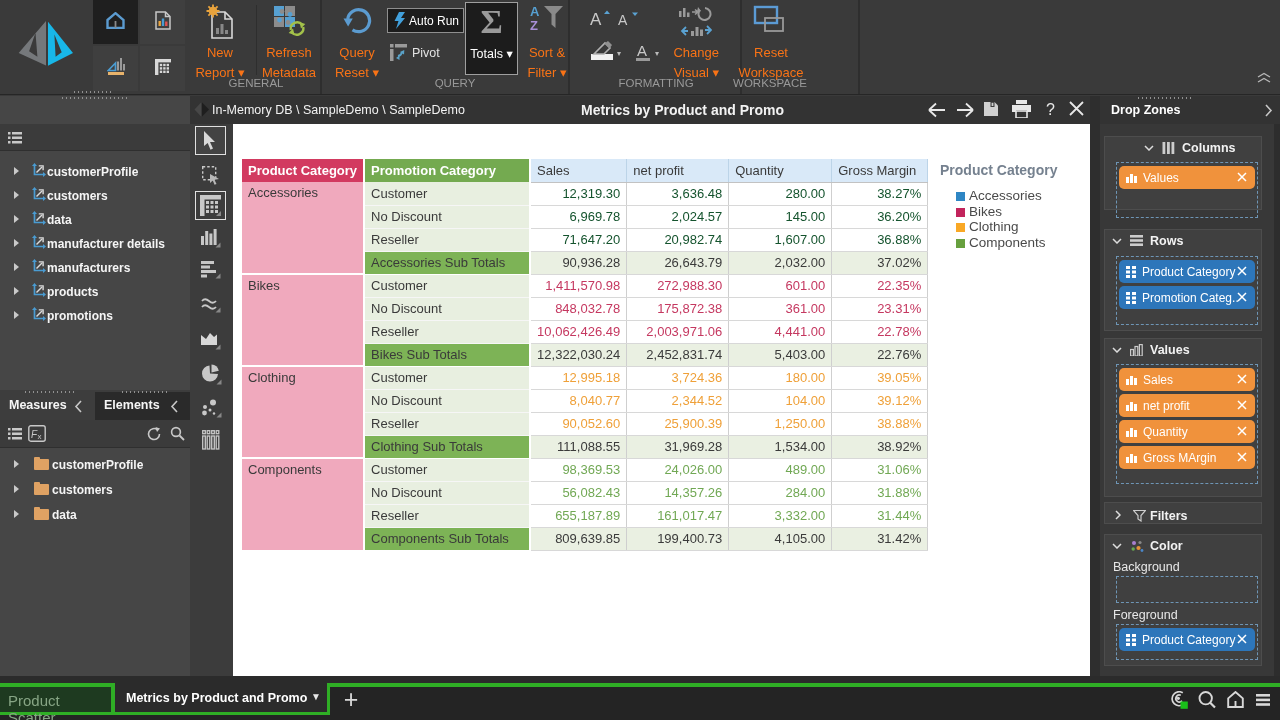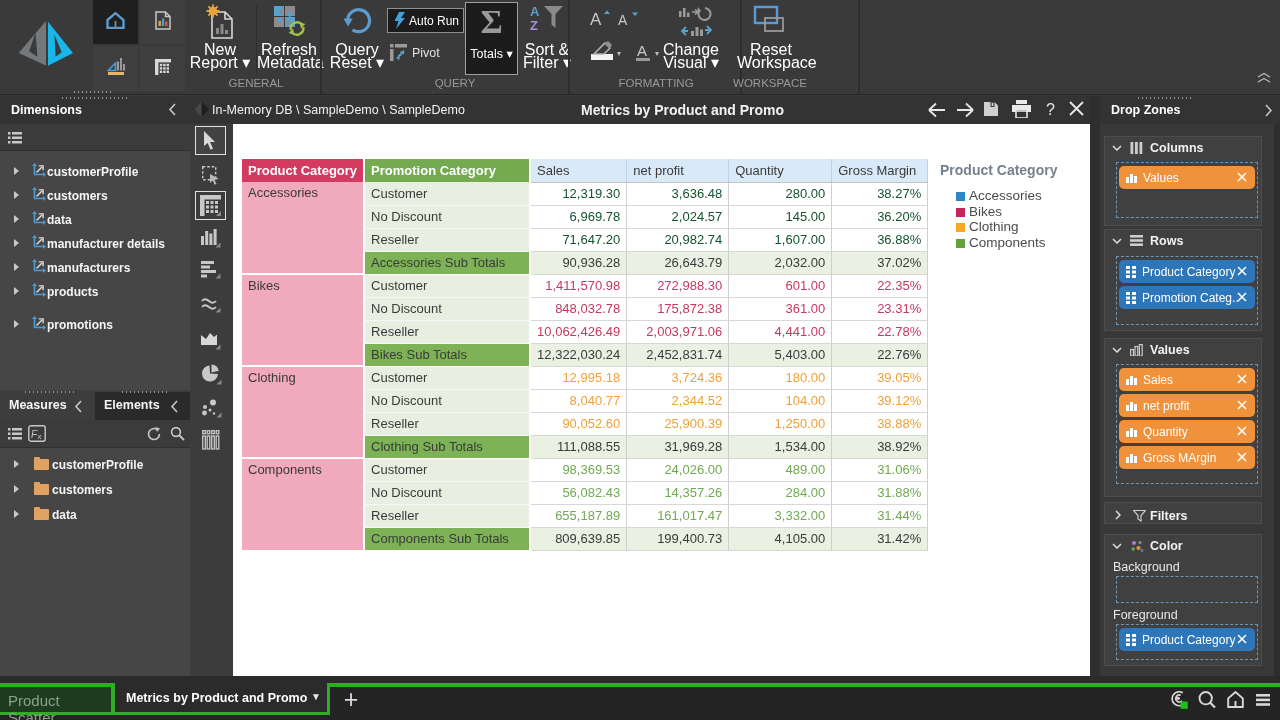--- a/index.html
+++ b/index.html
@@ -1,21 +1,21 @@
 <!DOCTYPE html>
 <html><head>
 <meta charset="utf-8">
 <style>
   * { margin:0; padding:0; box-sizing:border-box; }
   html,body { width:1280px; height:720px; overflow:hidden; background:#3a3a3a;
     font-family:"Liberation Sans", sans-serif; }
   .abs { position:absolute; }
   #stage { position:relative; width:1280px; height:720px; }
   .ribbon-label { position:absolute; top:77px; font-size:11.5px; color:#999; text-align:center; }
-  .btn-label { font-size:16px; color:#ffffff; text-align:center; line-height:13px; }
+  .btn-label { font-size:13px; color:#f97316; text-align:center; line-height:20px; }
   .grp-divider { position:absolute; top:0; width:2px; height:94px; background:#2e2e2e; }
   .sm-divider { position:absolute; top:5px; width:1px; height:70px; background:#2e2e2e; }
   .tree-item { position:absolute; left:0; width:190px; height:24px; color:#f0f0f0; font-size:13px; }
   .tree-arrow { position:absolute; left:14px; top:7px; width:0; height:0;
     border-left:5px solid #c9c9c9; border-top:4px solid transparent; border-bottom:4px solid transparent; }
   .dz-section { position:absolute; left:1104px; width:158px; background:#404040; border:1px solid #4d4d4d; }
   .dz-head { position:relative; height:22px; color:#f2f2f2; font-size:12.5px; font-weight:bold; }
   .chip { position:relative; height:23px; border-radius:5px; color:#fff; font-size:12px;
     margin:3px 2px 0 2px; display:flex; align-items:center; white-space:nowrap; overflow:hidden; padding-right:20px; flex:none; }
   .chip-orange { background:#f0923c; }
@@ -263,26 +263,20 @@
   <div class="ribbon-label" style="left:710px;width:120px;">WORKSPACE</div>
   <div class="grp-divider" style="left:858px;"></div>
   <div id="ic-collapse" class="abs" style="left:1256px;top:70px;">
     <svg width="16" height="12" viewBox="0 0 16 12">
         <path d="M2 5 L8 1.5 L14 5 M2 10 L8 6.5 L14 10" stroke="#b8b8b8" stroke-width="1.4" fill="none"></path>
       </svg>
   </div>
 
   <div class="abs" style="left:0;top:96px;width:190px;height:588px;background:#464646;"></div>
 
-  <div class="abs" style="left:0;top:96px;width:190px;height:28px;background:#333;">
-    <span style="position:absolute;left:11px;top:7px;color:#fff;font-size:12.5px;font-weight:bold;">Dimensions</span>
-    <svg style="position:absolute;left:168px;top:7px;" width="9" height="13" viewBox="0 0 9 13">
-        <use href="#chevleft"></use>
-      </svg>
-  </div>
   <div class="abs" style="left:0;top:124px;width:190px;height:27px;background:#3b3b3b;border-bottom:1px solid #2f2f2f;">
     <svg style="position:absolute;left:8px;top:8px;" width="14" height="12" viewBox="0 0 14 12">
         <use href="#listicon"></use>
       </svg>
   </div>
 
   <div class="abs" style="left:0;top:151px;width:190px;height:239px;background:#464646;font-size:13px;" id="dimtree">
     <div class="tree-item" style="top:9px;">
         <i class="tree-arrow"></i>
         <svg class="dimsvg" width="14" height="14">
@@ -318,21 +312,21 @@
         </svg>
         <span class="tl">manufacturers</span>
       </div>
     <div class="tree-item" style="top:129px;">
         <i class="tree-arrow"></i>
         <svg class="dimsvg" width="14" height="14">
           <use href="#dimicon"></use>
         </svg>
         <span class="tl">products</span>
       </div>
-    <div class="tree-item" style="top:162px;padding-left:12px;">
+    <div class="tree-item" style="top:153px;padding-left:12px;">
         <i class="tree-arrow"></i>
         <svg class="dimsvg" width="14" height="14">
           <use href="#dimicon"></use>
         </svg>
         <span class="tl">promotions</span>
       </div>
   </div>
 
   <div class="abs" style="left:0;top:390px;width:190px;height:30px;background:#3d3d3d;">
     <div style="position:absolute;left:95px;top:2px;width:95px;height:28px;background:#2a2a2a;"></div>
@@ -649,21 +643,21 @@
     <div style="position:absolute;left:0;top:0;width:180px;height:28px;background:#333;">
       <span style="position:absolute;left:11px;top:7px;color:#fff;font-size:12.5px;font-weight:bold;">Drop Zones</span>
       <svg style="position:absolute;left:164px;top:8px;" width="9" height="13" viewBox="0 0 9 13">
         <path d="M2 1 L7 6.5 L2 12" stroke="#c8c8c8" stroke-width="1.6" fill="none"></path>
       </svg>
     </div>
   </div>
   <div class="abs" style="left:1274px;top:124px;width:6px;height:560px;background:#2d2d2d;"></div>
   <div id="dz-sections">
 
-    <div class="dz-section" style="top:136px;height:90px;">
+    <div class="dz-section" style="top:136px;height:74px;padding-left:32px;">
       <div class="dz-head">
         <svg class="chev" width="10" height="6" viewBox="0 0 10 6">
           <path d="M1 1 L5 5 L9 1" stroke="#ddd" stroke-width="1.5" fill="none"></path>
         </svg>
         <svg class="hicon" width="13" height="12" viewBox="0 0 13 12">
           <rect x="0.5" y="0" width="2.8" height="12" fill="#ccc"></rect>
           <rect x="5" y="0" width="2.8" height="12" fill="#ccc"></rect>
           <rect x="9.5" y="0" width="2.8" height="12" fill="#ccc"></rect>
         </svg>
         <span class="htext">Columns</span>

